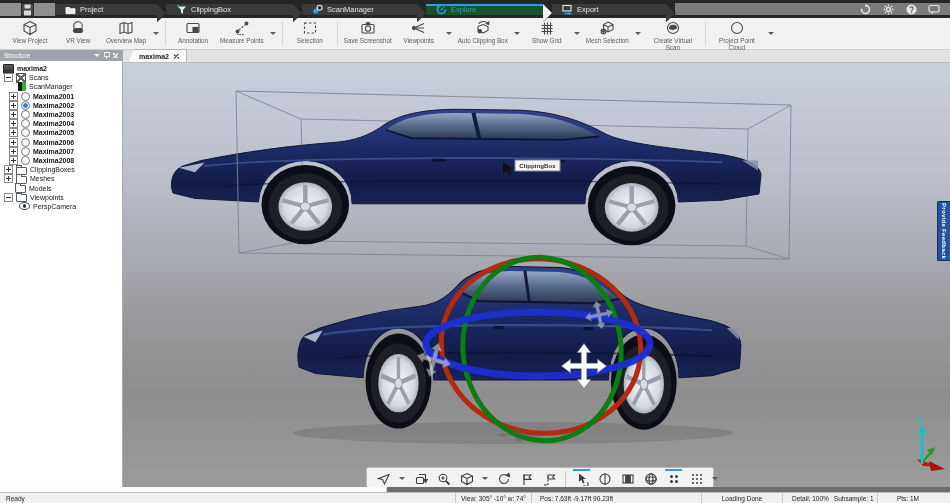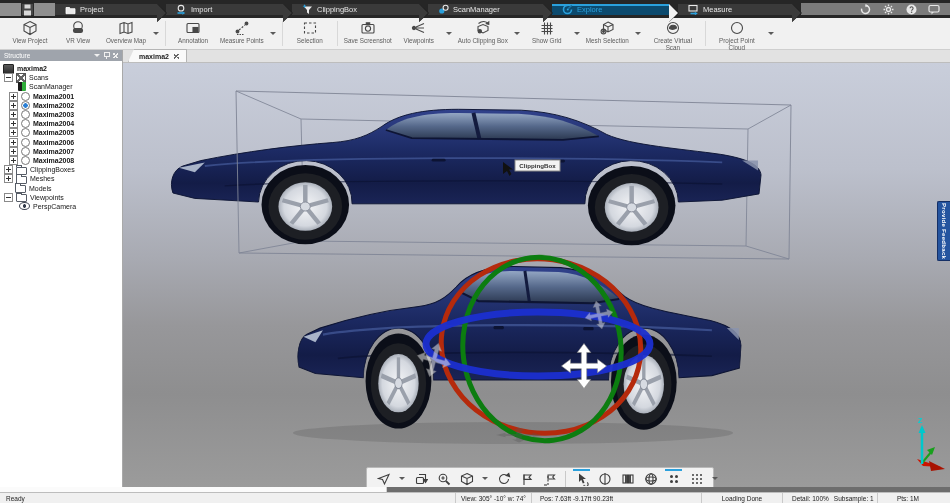--- a/index.html
+++ b/index.html
@@ -3,21 +3,21 @@
 <meta charset="utf-8">
 <style>
   html,body{margin:0;padding:0}
   body{width:950px;height:503px;overflow:hidden;font-family:"Liberation Sans",sans-serif;background:#fff;display:flex;flex-direction:column}
   
   .titlebar{height:18px;background:#262626;display:flex;align-items:center;flex:none}
   .savebtn{width:55px;background:#8f8f8f;display:flex;align-items:center;justify-content:center;flex:none}
   .ttab{position:relative;display:flex;align-items:center;gap:4px;padding:0 6px 0 10px;background:#3a3a3a;color:#e6e6e6;font-size:7.5px;margin-right:9px;flex:none}
   .ttab::before{content:"";position:absolute;right:-10px;top:0;border-top:9px solid transparent;border-bottom:9px solid transparent;border-left:10px solid #191919}
   .ttab::after{content:"";position:absolute;right:-9px;top:0;border-top:9px solid transparent;border-bottom:9px solid transparent;border-left:9px solid #3a3a3a}
-  .ttab.active{background:#0c4a6e;color:#2aa0dc;box-shadow:inset 0 2px 0 #2aa0dc}
+  .ttab.active{background:#14532d;color:#2aa0dc;box-shadow:inset 0 2px 0 #2aa0dc}
   .ttab.active::after{border-left-color:#f1f1f1}
   .tabfill{flex:1;background:#7b7b7b;display:flex;align-items:center;justify-content:flex-end;gap:11px;padding-right:10px}
   .winbtn{width:12px;height:12px;display:flex;align-items:center;justify-content:center}
   
   .ribbon{height:31px;background:#f1f1f1;border-bottom:1px solid #cfcfcf;display:flex;align-items:stretch;padding-left:6px;flex:none}
   .rbtn{display:flex;flex-direction:column;align-items:center;padding:2px 3px 0;min-width:42px;max-width:62px}
   .rbtn svg{flex:none}
   .rlbl{font-size:6.3px;color:#5c5c5c;margin-top:1px;text-align:center;line-height:1.15}
   .rsep{width:1px;background:#d8d8d8;margin:3px 3px}
   .rdrop{display:flex;align-items:center;padding:0 3px}
@@ -80,28 +80,20 @@
         <rect x="3.5" y="1.5" width="6" height="4" fill="#d9d9d9"></rect>
         <rect x="3" y="7.5" width="7" height="5" fill="#d9d9d9"></rect>
       </svg>
   </div>
   <div class="ttab" style="width:86px;z-index:6">
     <svg width="11" height="11">
         <path d="M1,3.5 h3.5 l1,1.2 h4.5 v5 h-9 z" fill="#e9e9e9" stroke="#fff" stroke-width="0.8"></path>
       </svg>
     <span>Project</span>
   </div>
-  <div class="ttab" style="width:101px;z-index:5">
-    <svg width="11" height="11">
-        <circle cx="5" cy="4.2" r="2.8" fill="none" stroke="#e9e9e9" stroke-width="1.1"></circle>
-        <path d="M1.5,9 h5" stroke="#2aa0dc" stroke-width="1.6"></path>
-        <path d="M9.3,9 l-3,-1.8 v3.6 z" fill="#2aa0dc"></path>
-      </svg>
-    <span>Import</span>
-  </div>
   <div class="ttab" style="width:111px;z-index:4">
     <svg width="11" height="11">
         <path d="M2,2.5 h8 l-3,3.4 v4 l-2,-1.5 v-2.5 z" fill="#e9e9e9"></path>
         <path d="M2.6,0.2 l0.6,1.4 1.4,0.6 -1.4,0.6 -0.6,1.4 -0.6,-1.4 -1.4,-0.6 1.4,-0.6 z" fill="#2aa0dc"></path>
       </svg>
     <span>ClippingBox</span>
   </div>
   <div class="ttab" style="width:99px;z-index:3">
     <svg width="11" height="11">
         <circle cx="3.8" cy="7" r="2.6" fill="#2aa0dc"></circle>
@@ -116,21 +108,21 @@
         <circle cx="5.8" cy="5.6" r="1" fill="#2aa0dc"></circle>
       </svg>
     <span>Explore</span>
   </div>
   <div class="ttab" style="width:98px;z-index:1">
     <svg width="11" height="11">
         <rect x="1" y="1.5" width="8" height="5.5" fill="none" stroke="#e9e9e9" stroke-width="1.1"></rect>
         <path d="M2.5,9.5 h4.5" stroke="#2aa0dc" stroke-width="1.6"></path>
         <path d="M9.8,9.5 l-3,-1.8 v3.6 z" fill="#2aa0dc"></path>
       </svg>
-    <span>Measure</span>
+    <span>Export</span>
   </div>
   <div class="tabfill">
     <div class="winbtn">
         <svg width="11" height="11">
           <path d="M5.5,1.5 a4,4 0 1 1 -3.9,3.2" fill="none" stroke="#e8e8e8" stroke-width="1.5"></path>
           <path d="M5.5,0 v3.2 l2.6,-1.6 z" fill="#e8e8e8"></path>
         </svg>
       </div>
     <div class="winbtn">
         <svg width="11" height="11">

